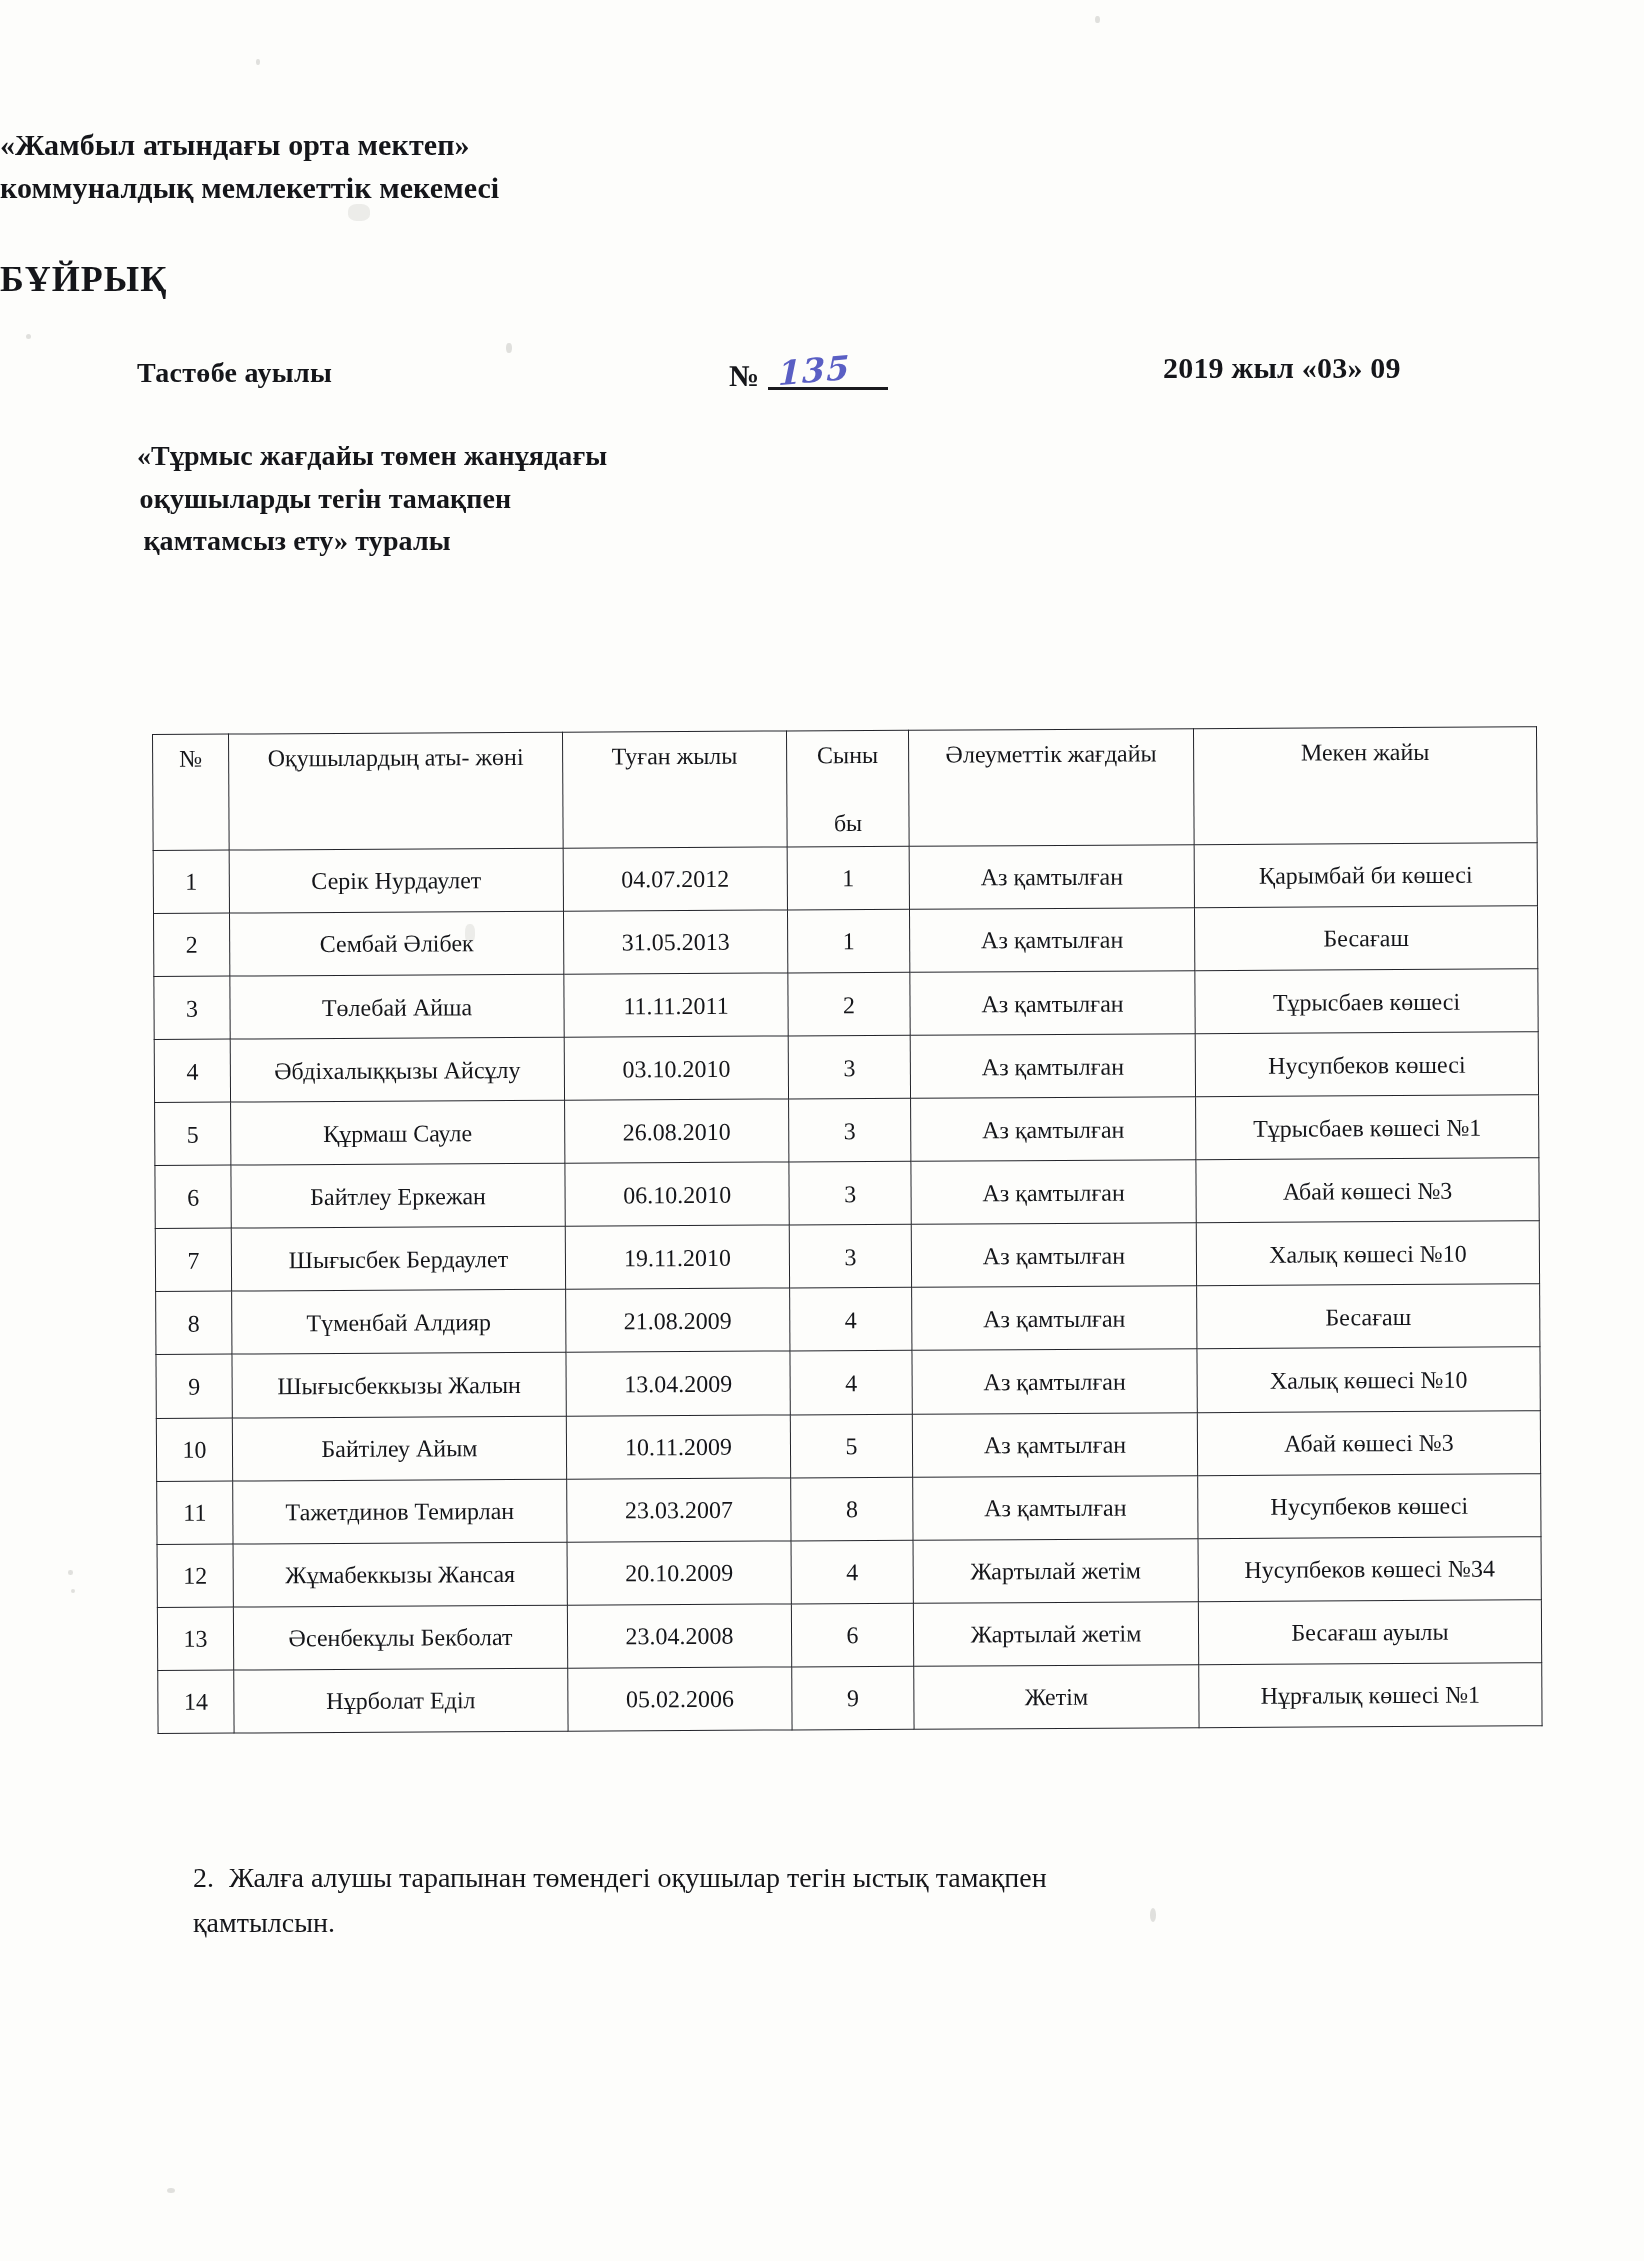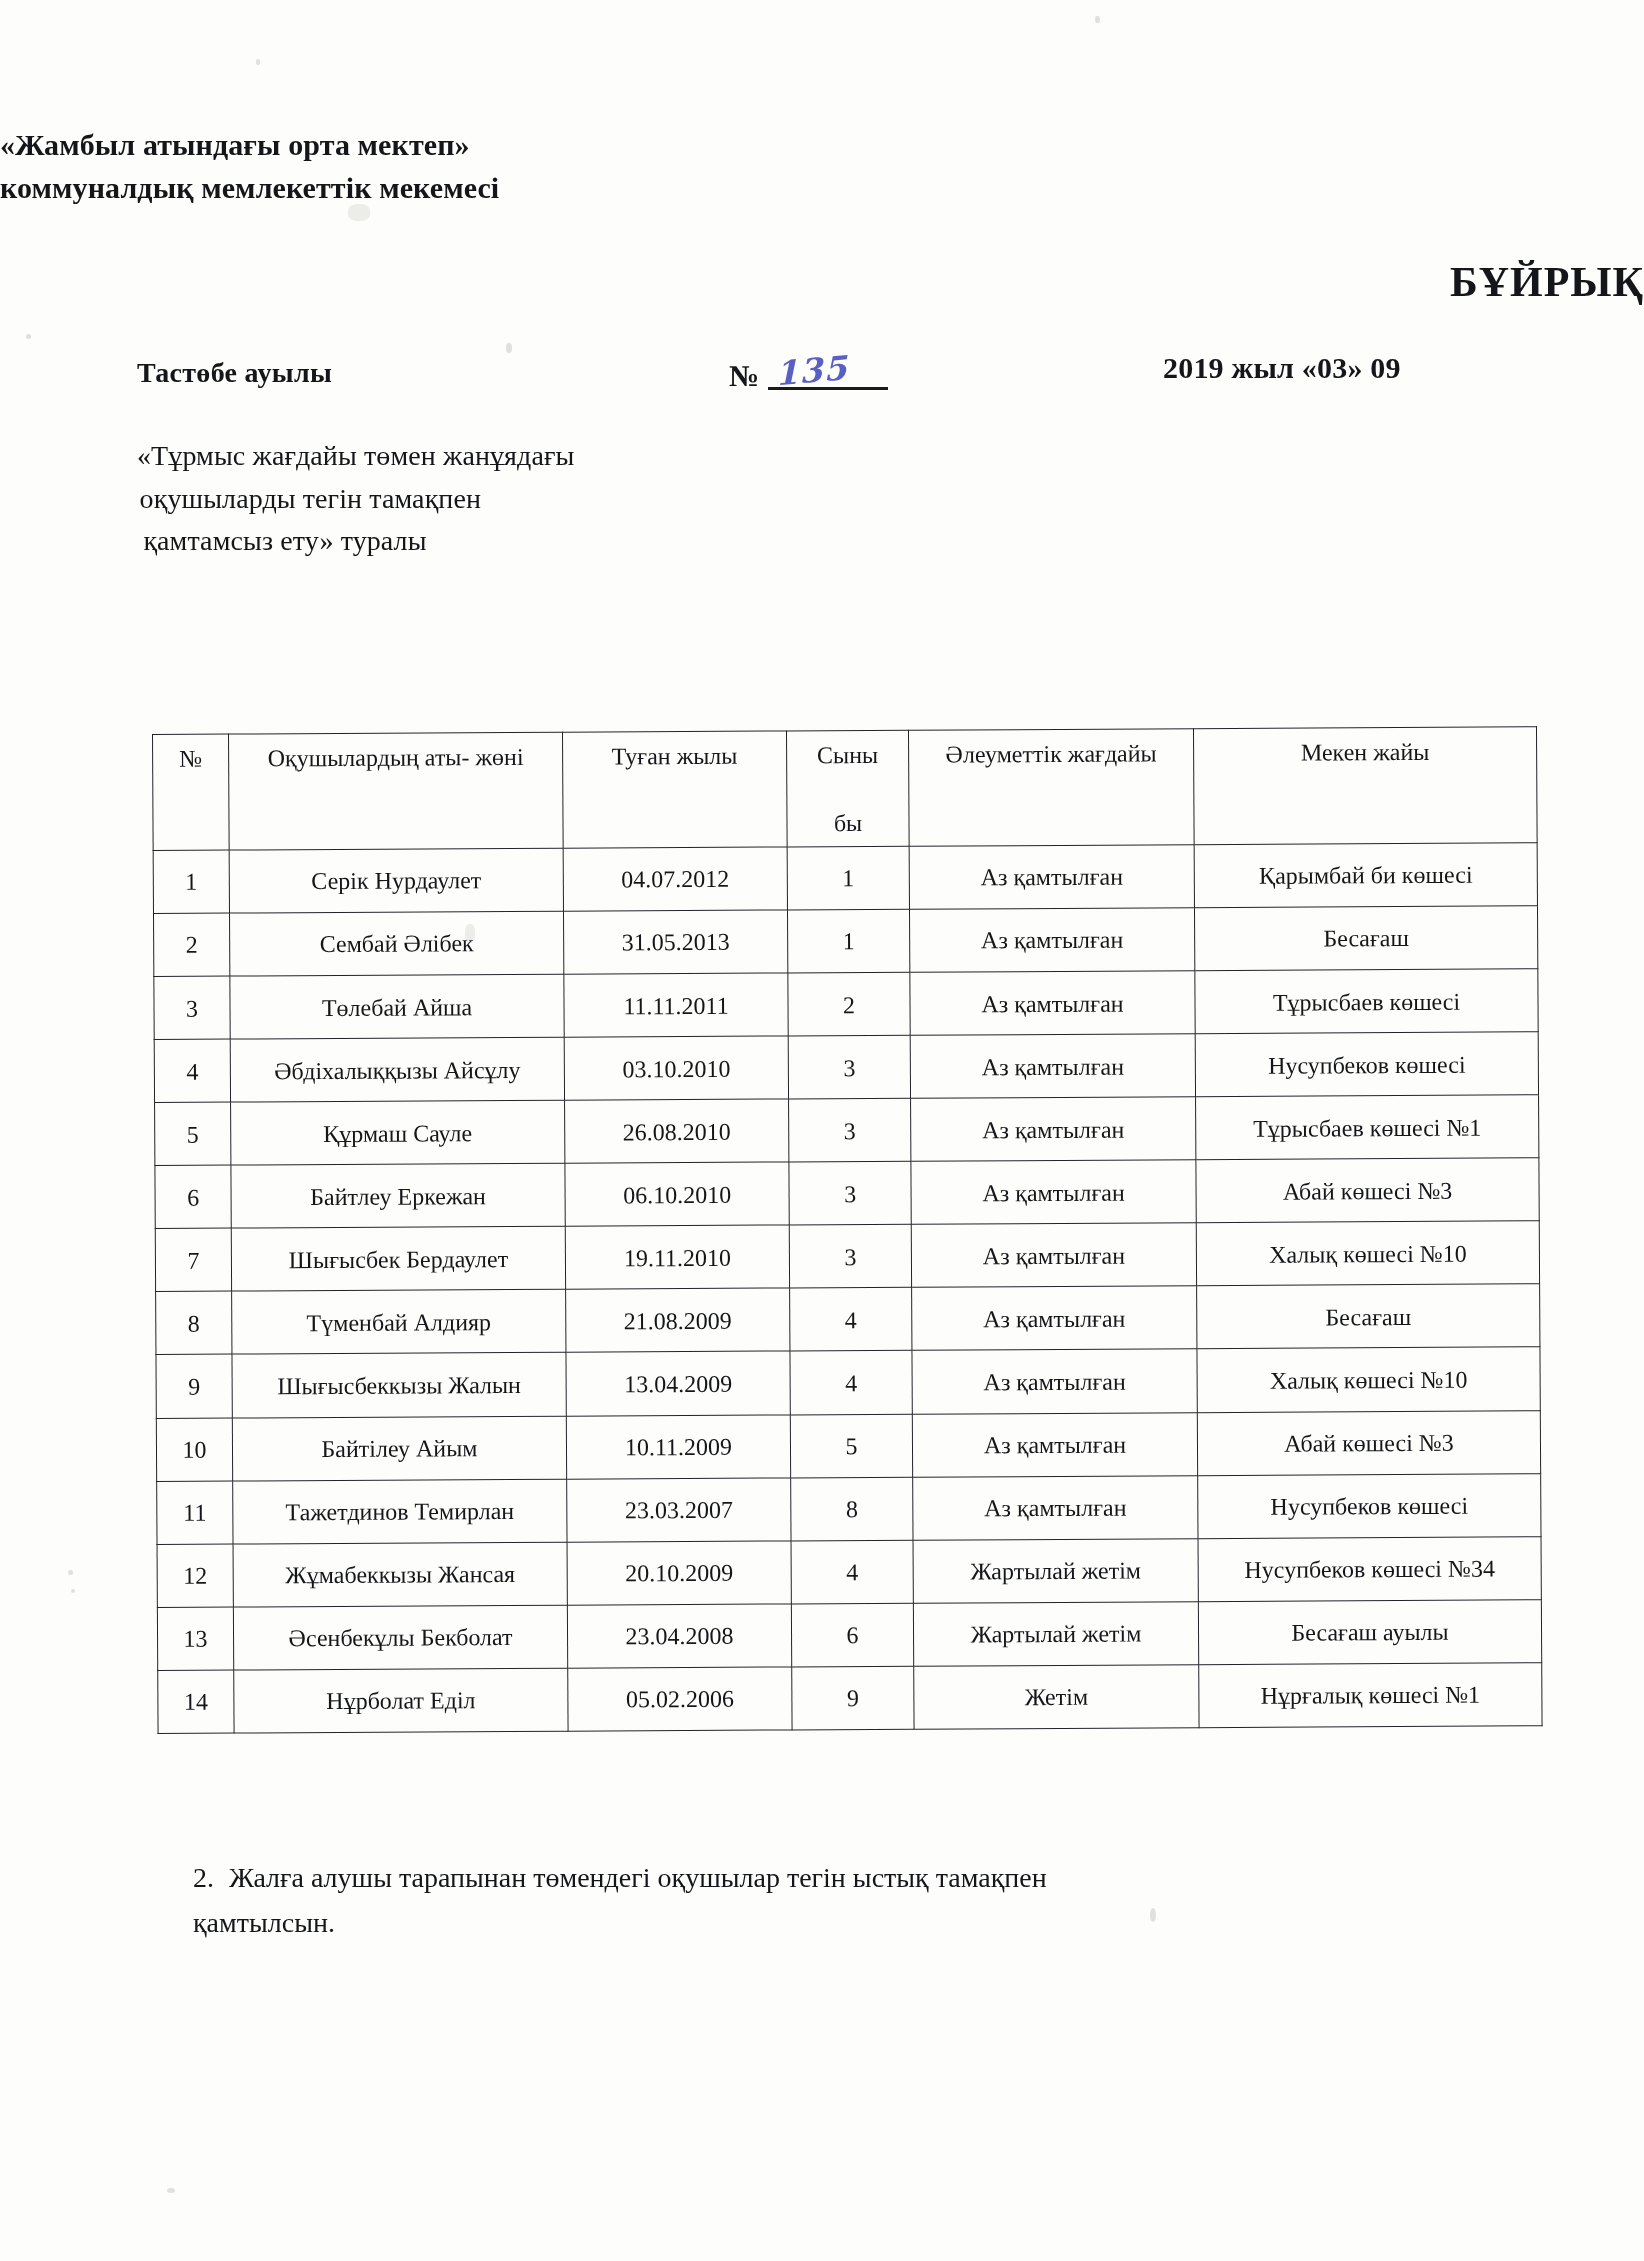--- a/index.html
+++ b/index.html
@@ -50,25 +50,24 @@
     line-height: 1.28;
     letter-spacing: 0.1px;
   }
   .org-line1 { top: 126px; }
   .org-line2 { top: 169px; }
 
   .doc-kind {
     position: absolute;
     left: 0; right: 0;
     top: 258px;
-    text-align: right;
-    font-weight: bold;
-    font-size: 42px;
+    text-align: left;
+    font-weight: bold;
+    font-size: 36px;
     letter-spacing: 1px;
-    padding-left: 16px;
   }
 
   
   .meta-row {
     position: absolute;
     top: 351px;
     left: 0;
     width: 1644px;
     height: 58px;
   }
@@ -113,21 +112,21 @@
     font-weight: bold;
     font-size: 30px;
     letter-spacing: 0.2px;
   }
 
   
   .subject {
     position: absolute;
     left: 137px;
     top: 435px;
-    font-weight: normal;
+    font-weight: bold;
     font-size: 28px;
     line-height: 1.52;
     letter-spacing: 0.1px;
   }
   .subject div { white-space: nowrap; }
   .subject .l2 { padding-left: 2.6px; }
   .subject .l3 { padding-left: 6.4px; }
 
   
   .para {

